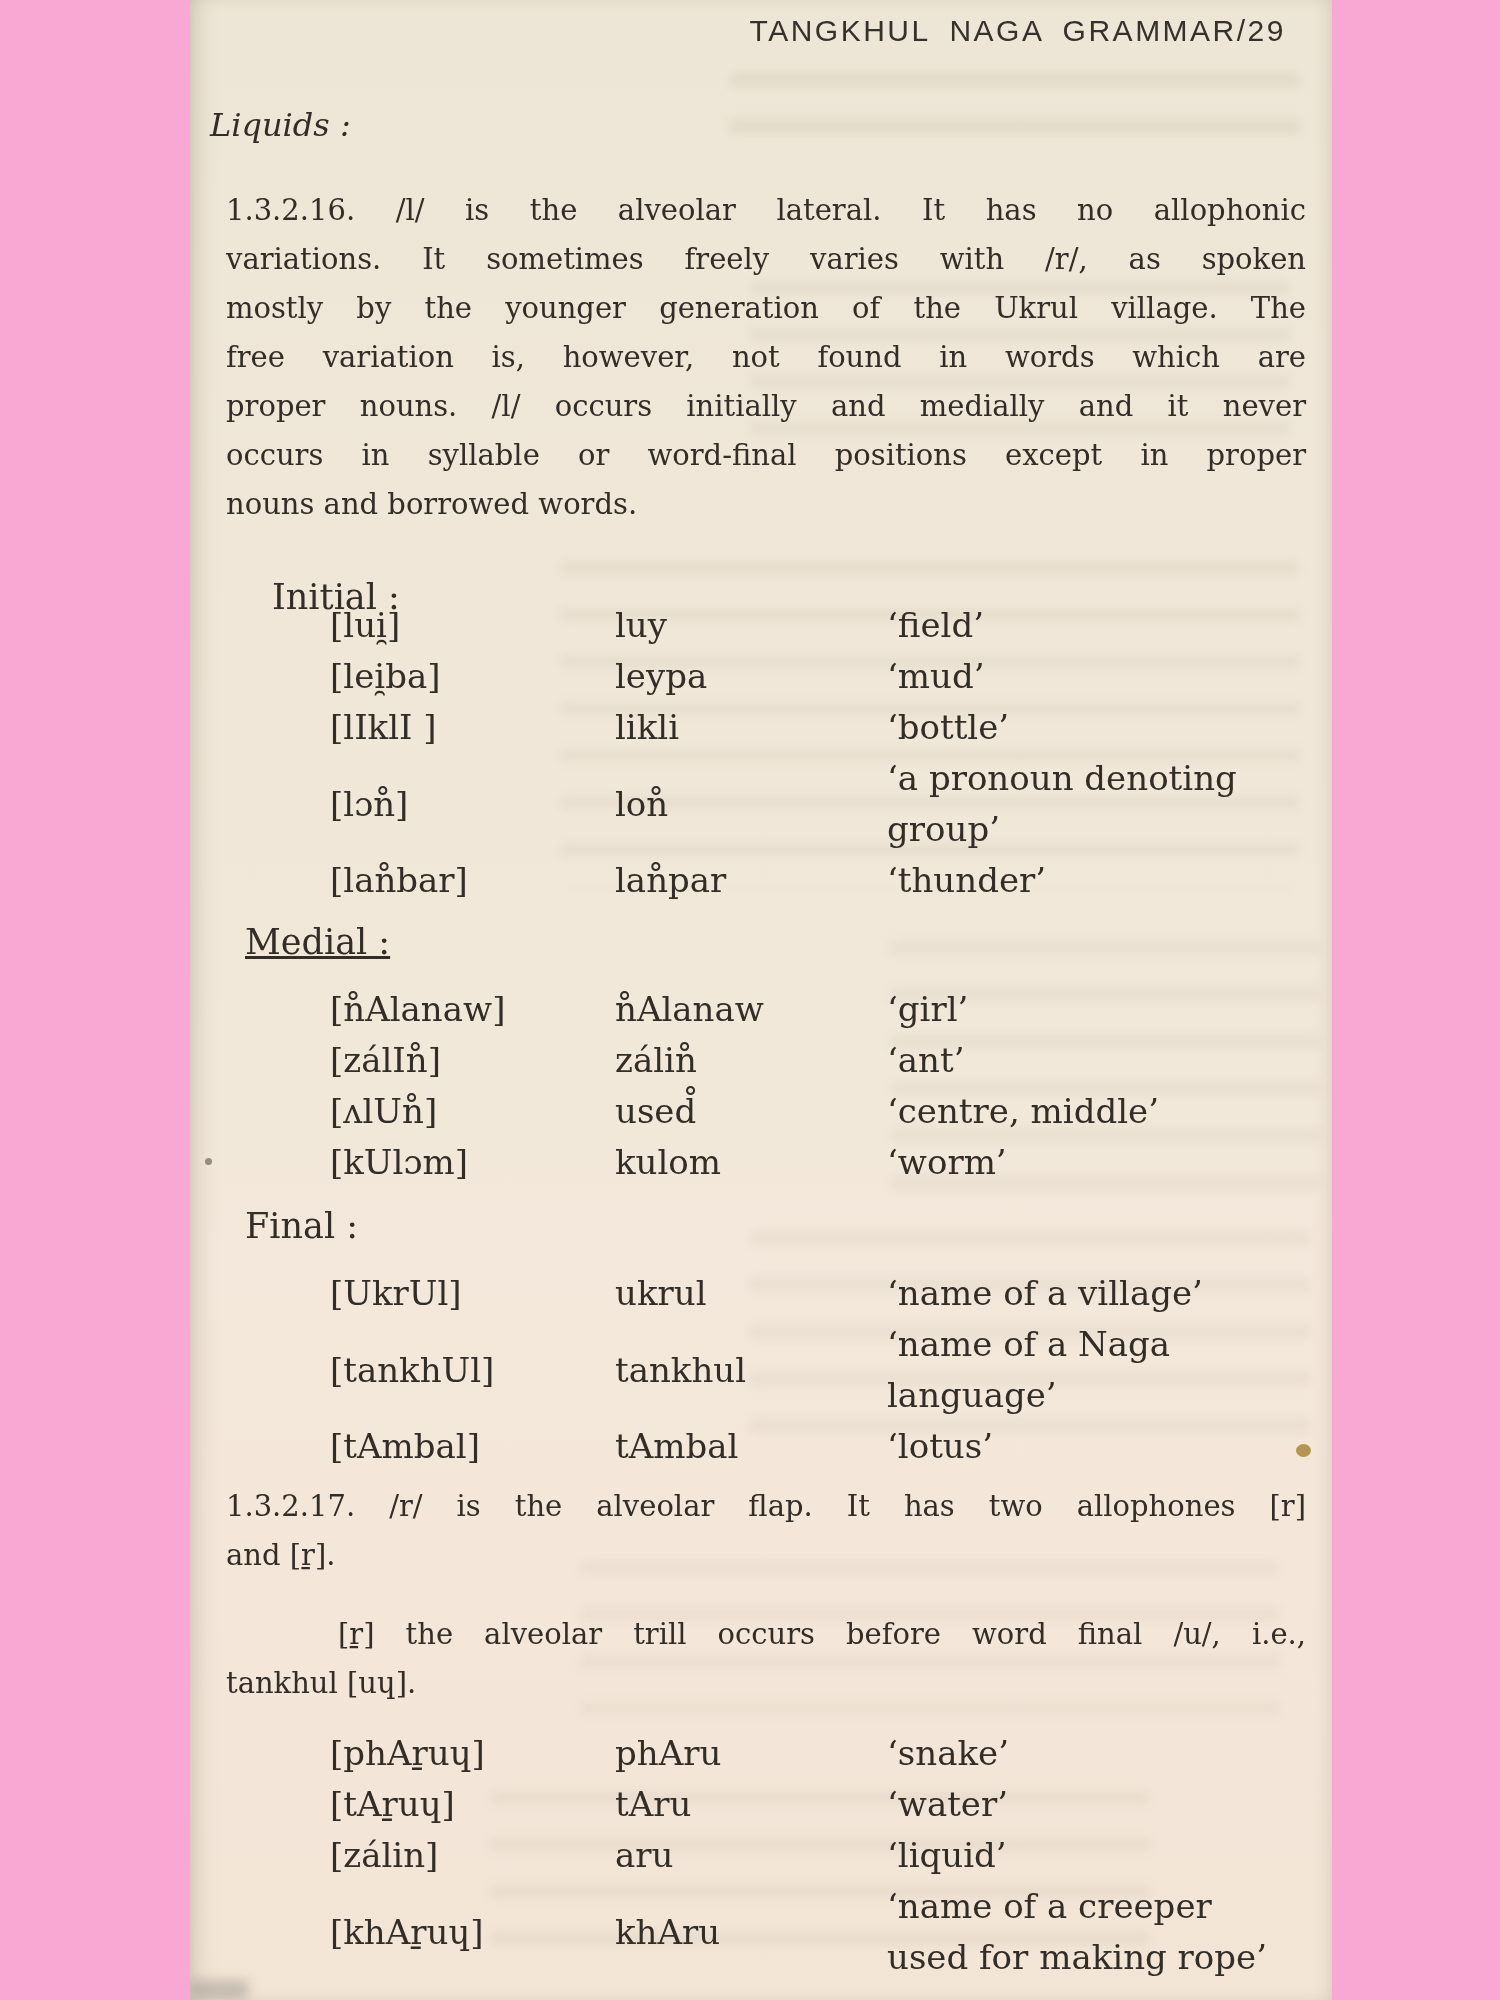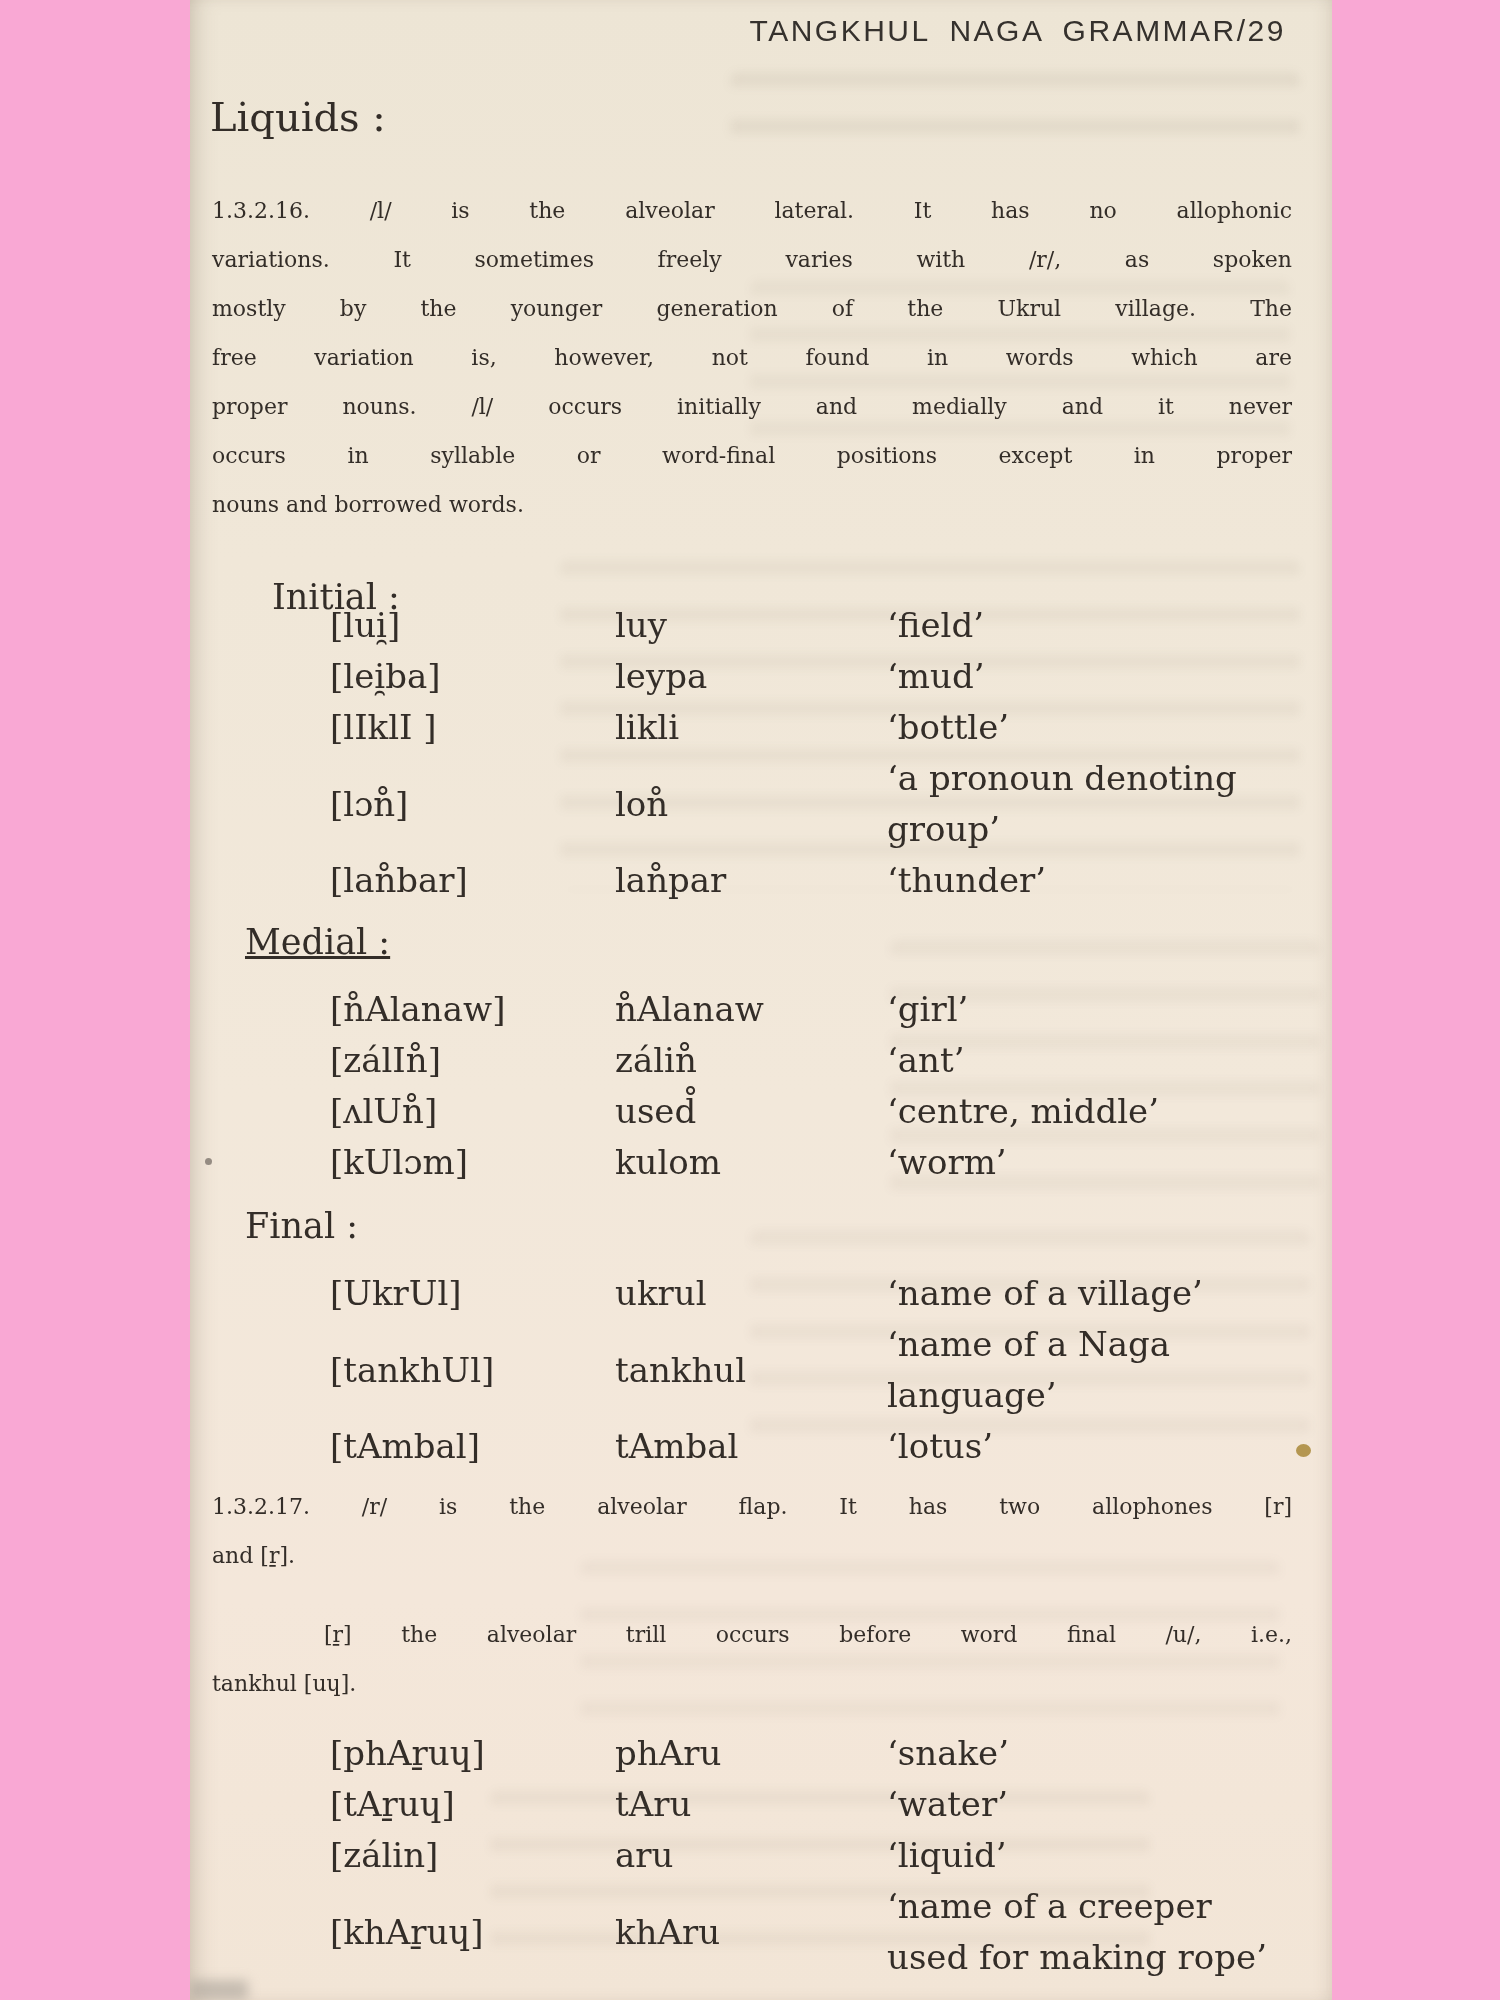--- a/index.html
+++ b/index.html
@@ -25,22 +25,22 @@
     filter:blur(5px);
     opacity:.55;
     border-radius:8px;
   }
   .header{
     position:absolute;top:14px;right:46px;
     font-family:"Liberation Sans",sans-serif;
     font-size:30px;letter-spacing:2.5px;word-spacing:9px;
     color:#35312d;
   }
-  .h-liquids{position:absolute;left:20px;top:94px;font-size:40px;}
-  .para{position:absolute;left:22px;width:1080px;font-size:22px;line-height:49px;}
+  .h-liquids{position:absolute;left:20px;top:106px;font-size:32px;font-style:italic;}
+  .para{position:absolute;left:36px;width:1080px;font-size:29px;line-height:49px;}
   .jline{text-align:justify;text-align-last:justify;}
   .jline.last{text-align-last:left;}
   .p16{top:186px;}
   .p17{top:1482px;}
   .ptrill{top:1610px;}
   .ptrill .indent{text-indent:112px;}
   .sec-label{position:absolute;left:55px;font-size:35px;}
   .lab-initial{top:577px;margin-left:27px;}
   .lab-medial{top:922px;text-decoration:underline;}
   .lab-final{top:1206px;}

